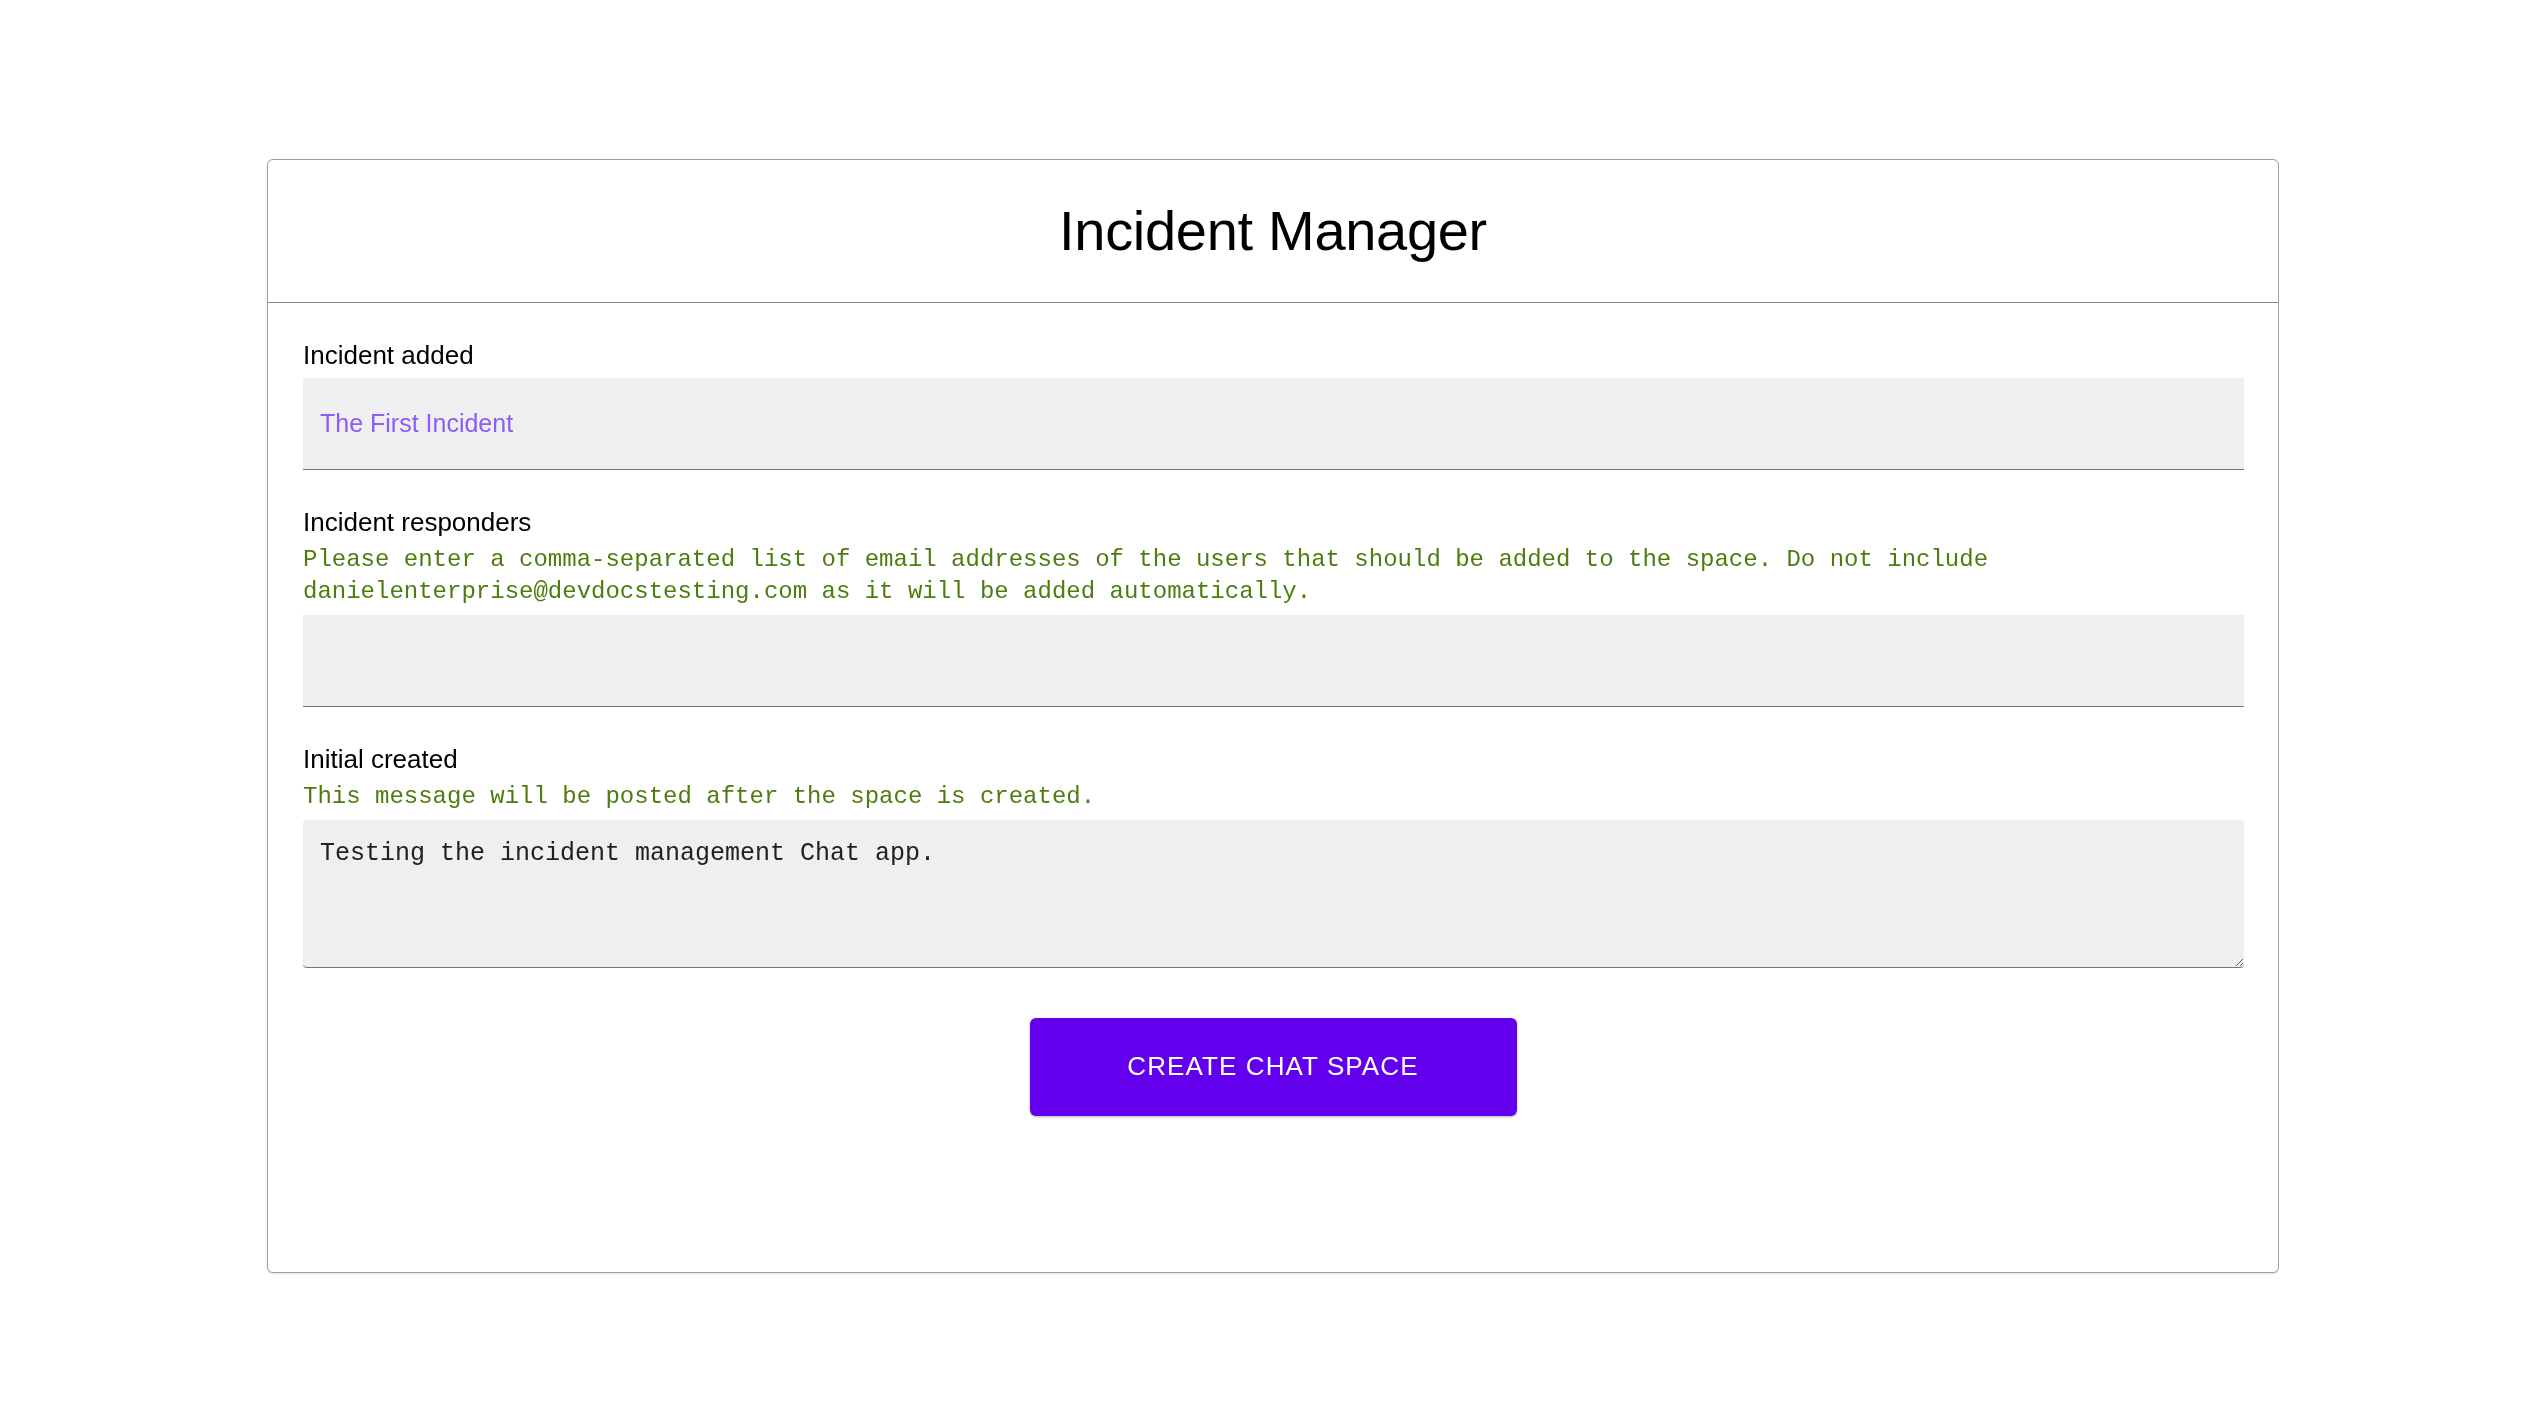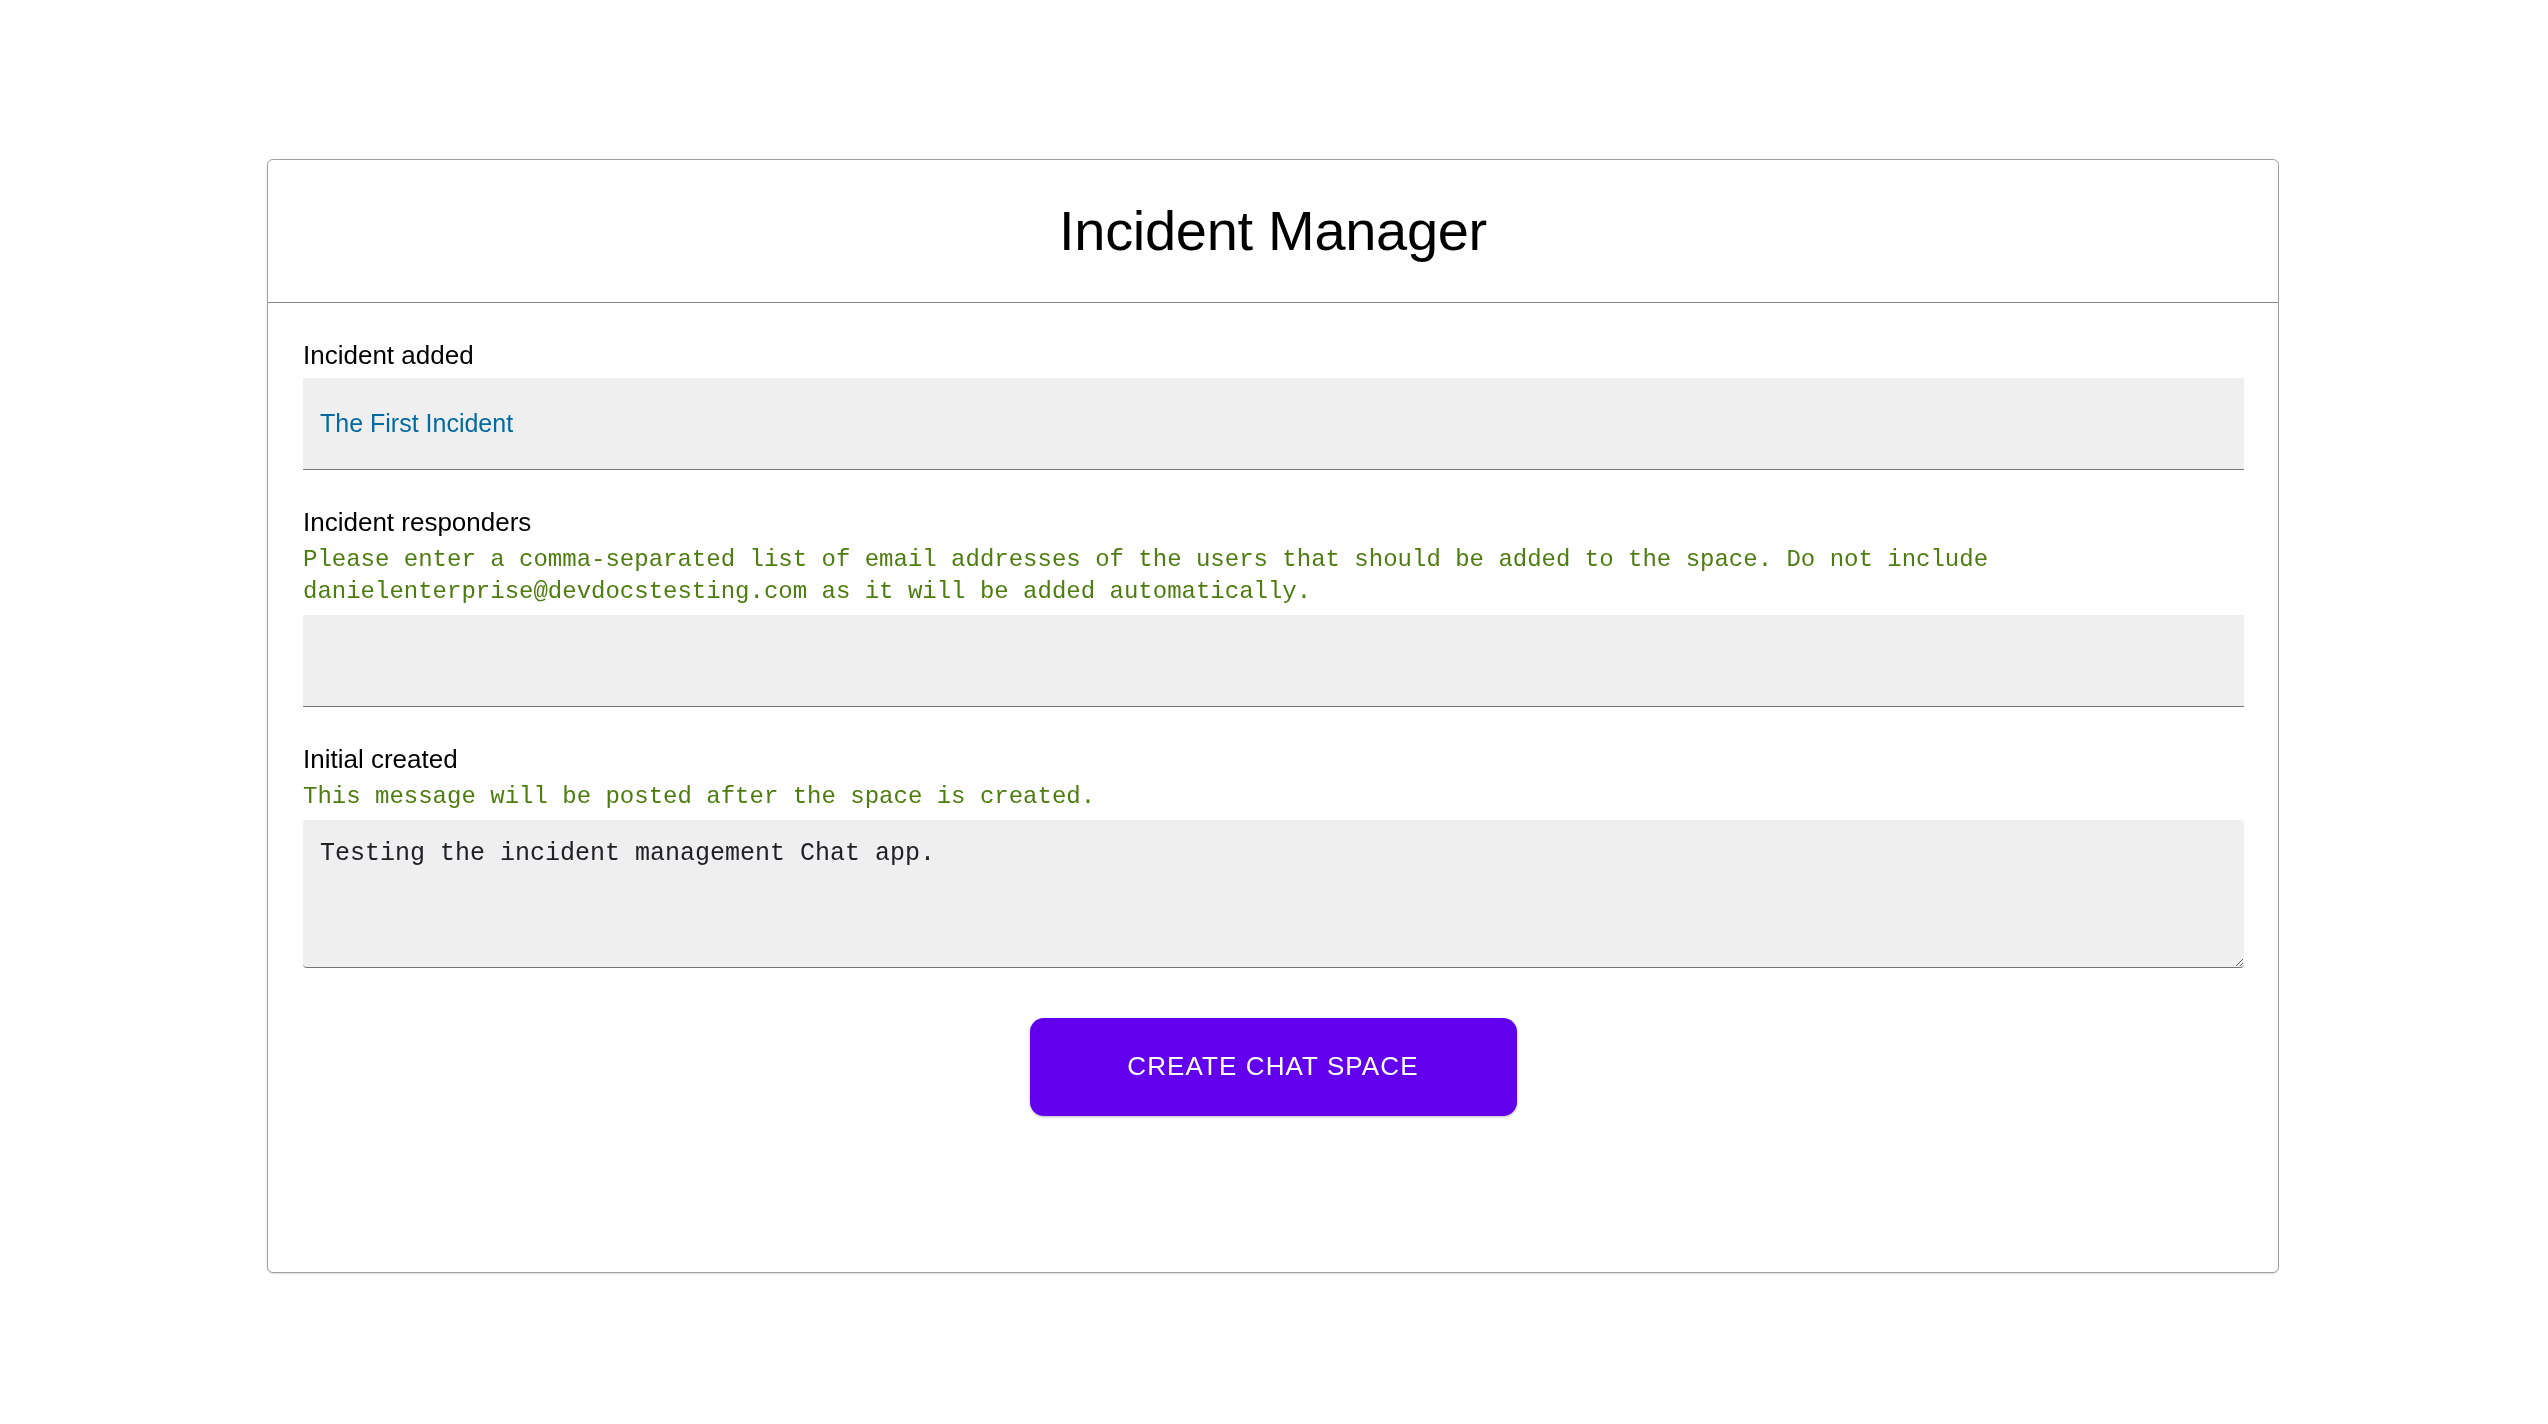--- a/index.html
+++ b/index.html
@@ -75,21 +75,21 @@
   .text-input {
     display: block;
     width: 1941px;
     height: 92px;
     background: #efefef;
     border: none;
     border-bottom: 1px solid #757575;
     box-sizing: border-box;
     font-family: "Liberation Sans", sans-serif;
     font-size: 25px;
-    color: #0369a1;
+    color: #8b5cf6;
     padding: 0 17px;
     outline: none;
     border-radius: 0;
   }
 
   .text-input::placeholder { color: #9e9e9e; }
 
   .field-block { margin-bottom: 36px; }
   .field-block.tight { margin-bottom: 34px; }
 
@@ -114,21 +114,21 @@
   .actions {
     display: flex;
     justify-content: center;
     margin-top: 50px;
   }
 
   .primary-button {
     background: #6200ee;
     color: #ffffff;
     border: none;
-    border-radius: 14px;
+    border-radius: 6px;
     height: 98px;
     min-width: 487px;
     padding: 0 28px;
     font-family: "Liberation Sans", sans-serif;
     font-size: 26px;
     letter-spacing: 1.1px;
     cursor: pointer;
     box-shadow: 0 1px 3px rgba(0,0,0,0.28);
   }
 </style>

